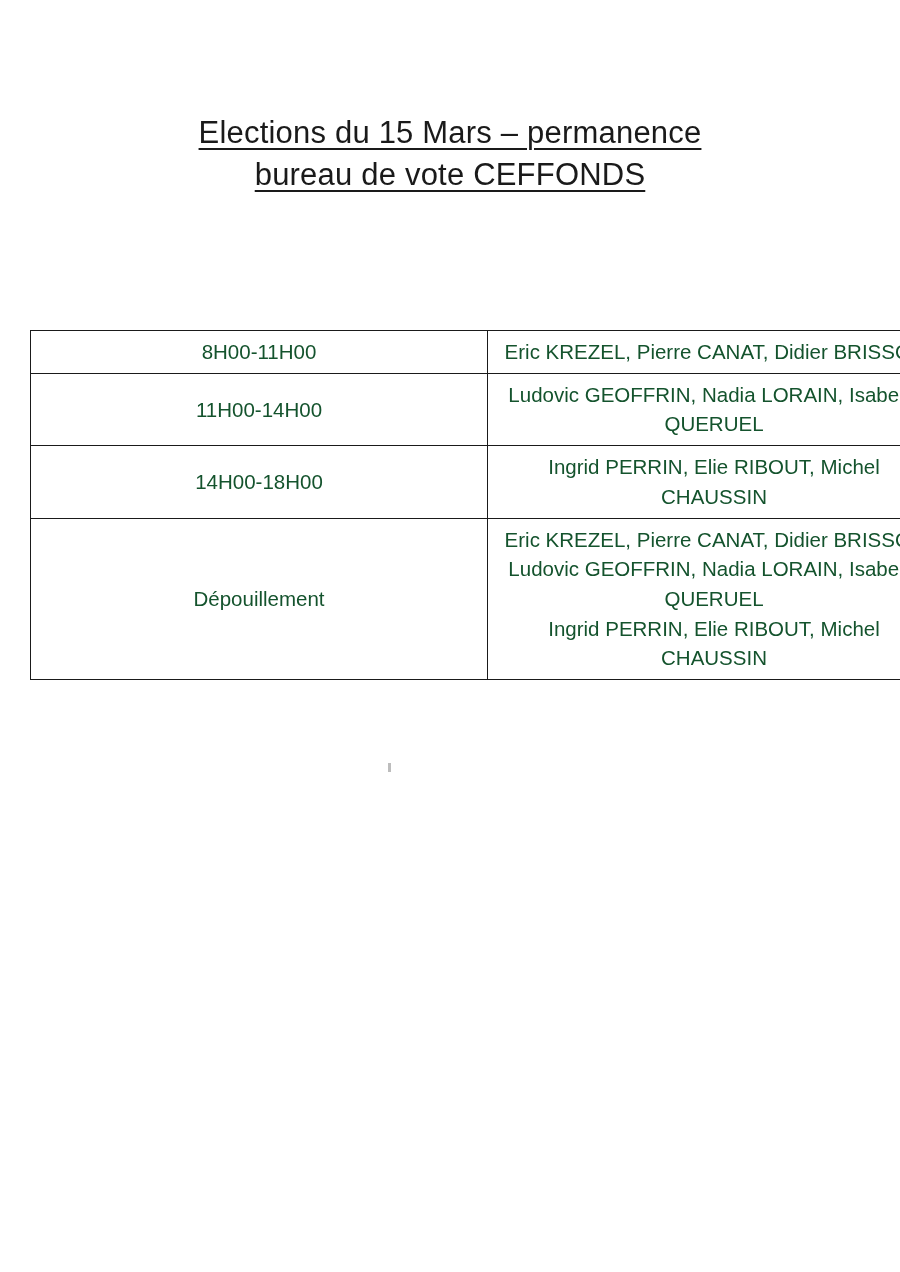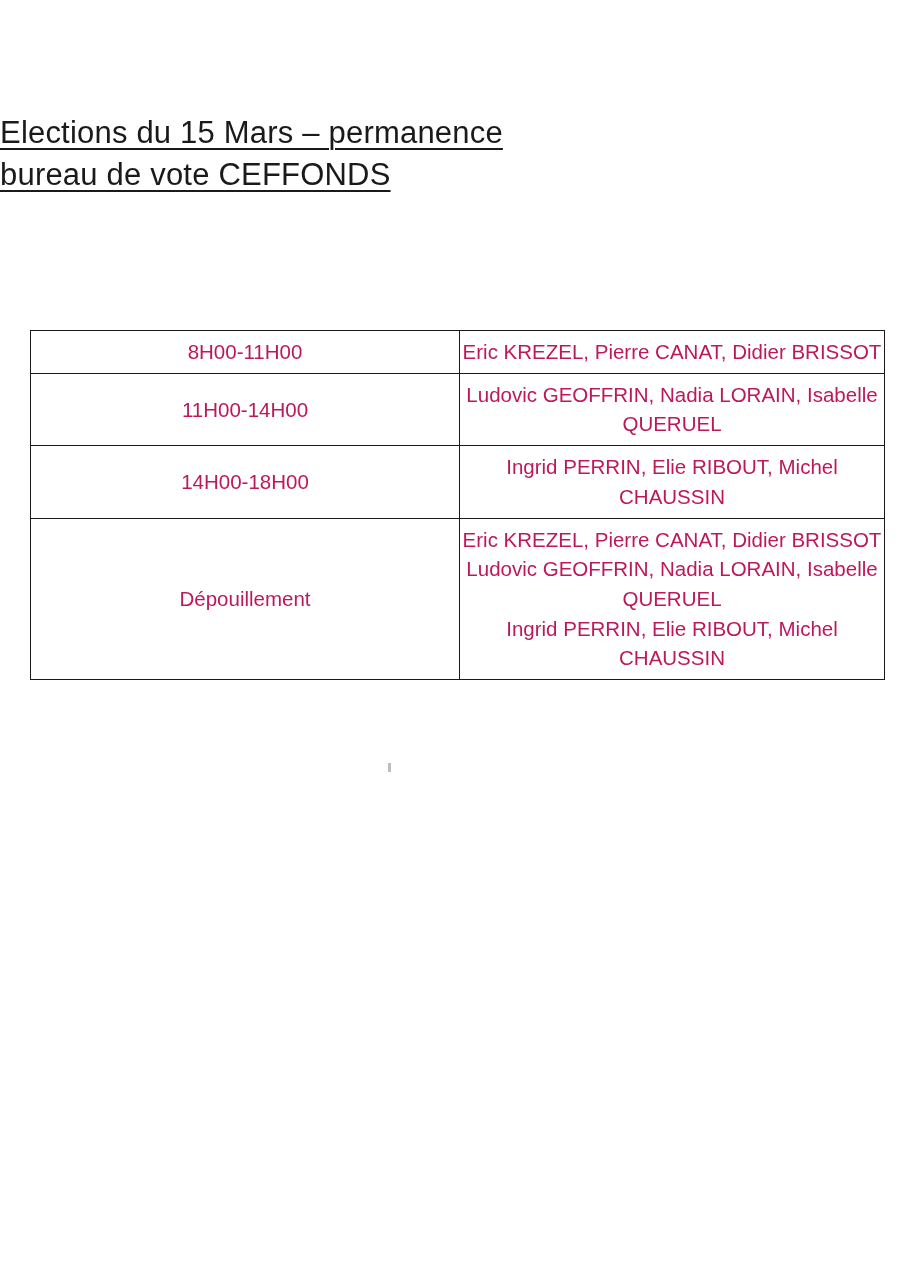--- a/index.html
+++ b/index.html
@@ -19,20 +19,21 @@
     position: relative;
     width: 900px;
     height: 1272px;
     background: #ffffff;
   }
   .doc-title {
     position: absolute;
     top: 112px;
     left: 0;
     width: 900px;
+    text-align: center;
     font-size: 31px;
     line-height: 1.35;
     font-weight: 400;
     letter-spacing: 0.2px;
     color: #1a1a1a;
   }
   .doc-title .line {
     display: inline-block;
     text-decoration: underline;
     text-underline-offset: 5px;
@@ -44,26 +45,26 @@
   .schedule-table {
     position: absolute;
     left: 30px;
     top: 330px;
     width: 852px;
     border-collapse: collapse;
     table-layout: fixed;
   }
   .schedule-table td {
     border: 1px solid #1a1a1a;
-    padding: 6px 0;
+    padding: 6px 14px;
     font-size: 20.5px;
     line-height: 1.45;
     text-align: center;
     vertical-align: middle;
-    color: #be185d;
+    color: #14532d;
   }
   .col-slot {
     width: 428px;
   }
   .col-names {
     width: 424px;
   }
   .names-block {
     display: block;
   }

